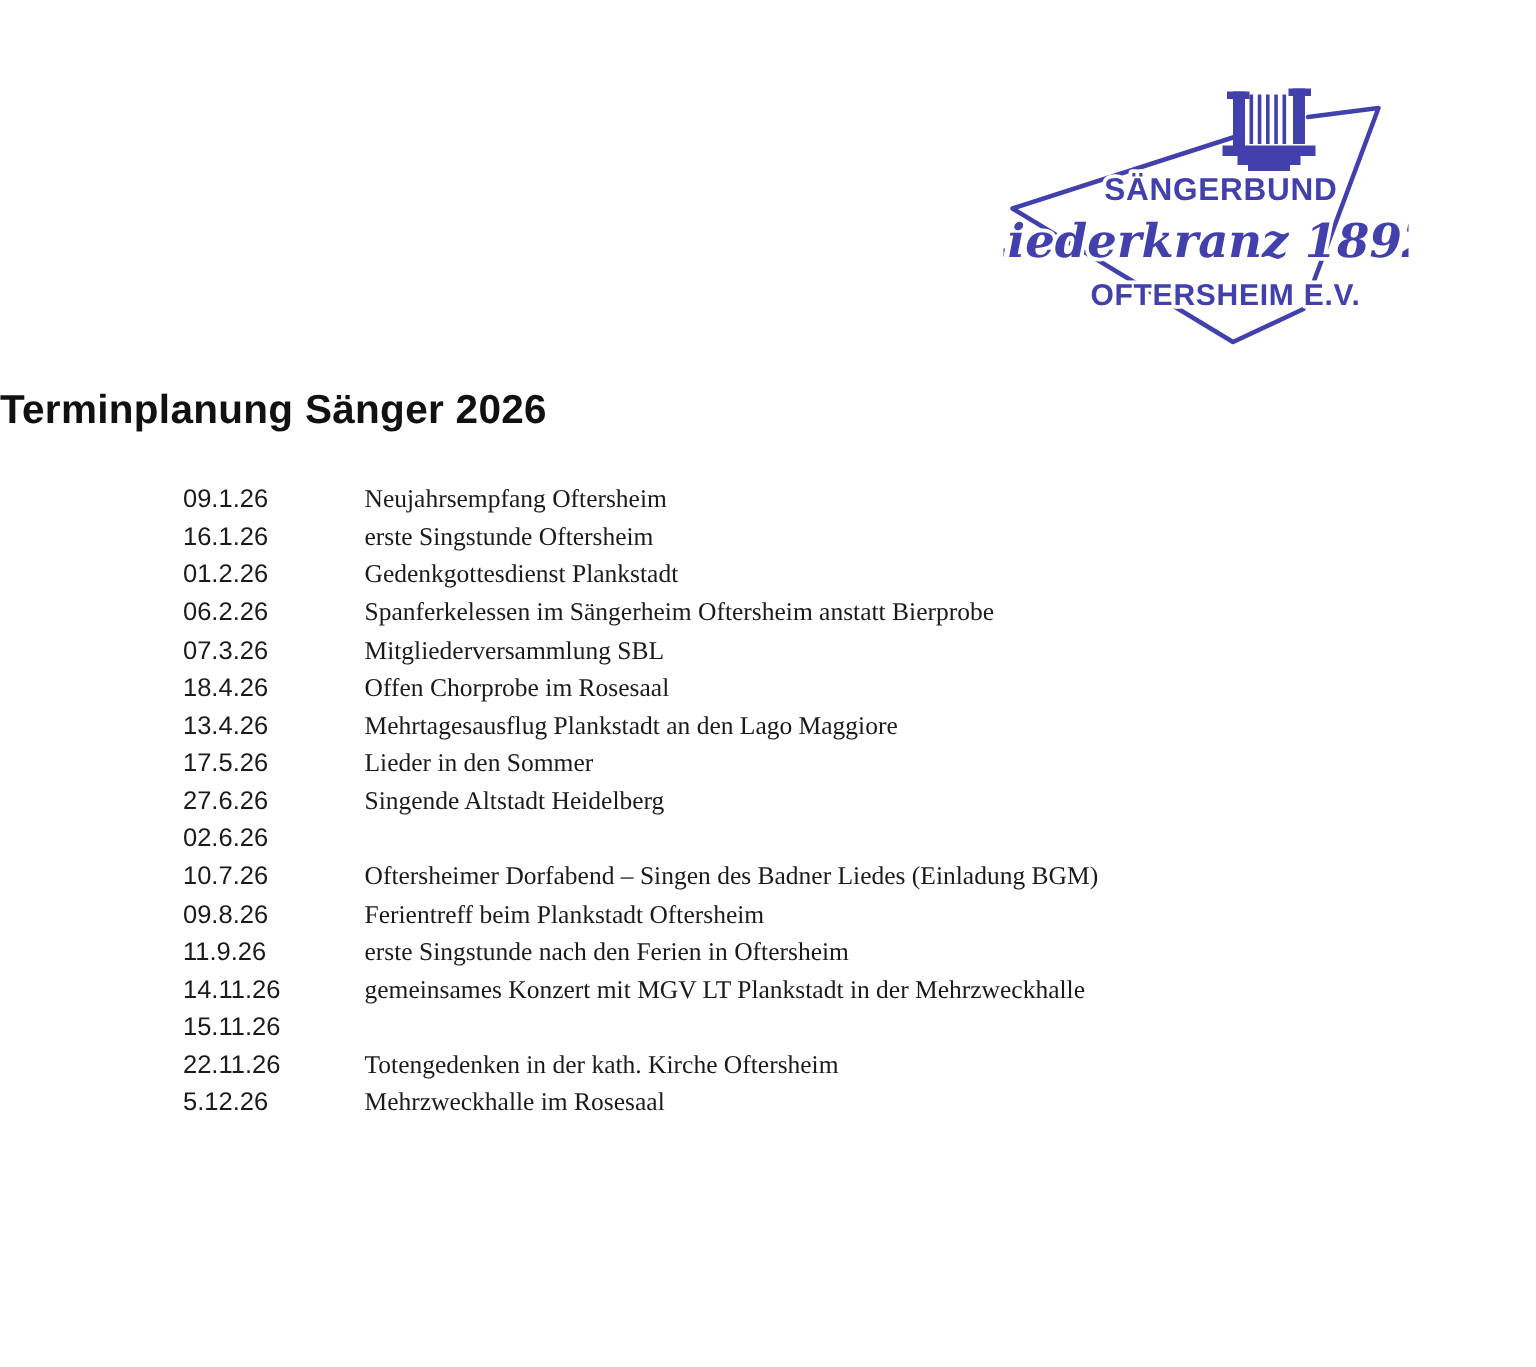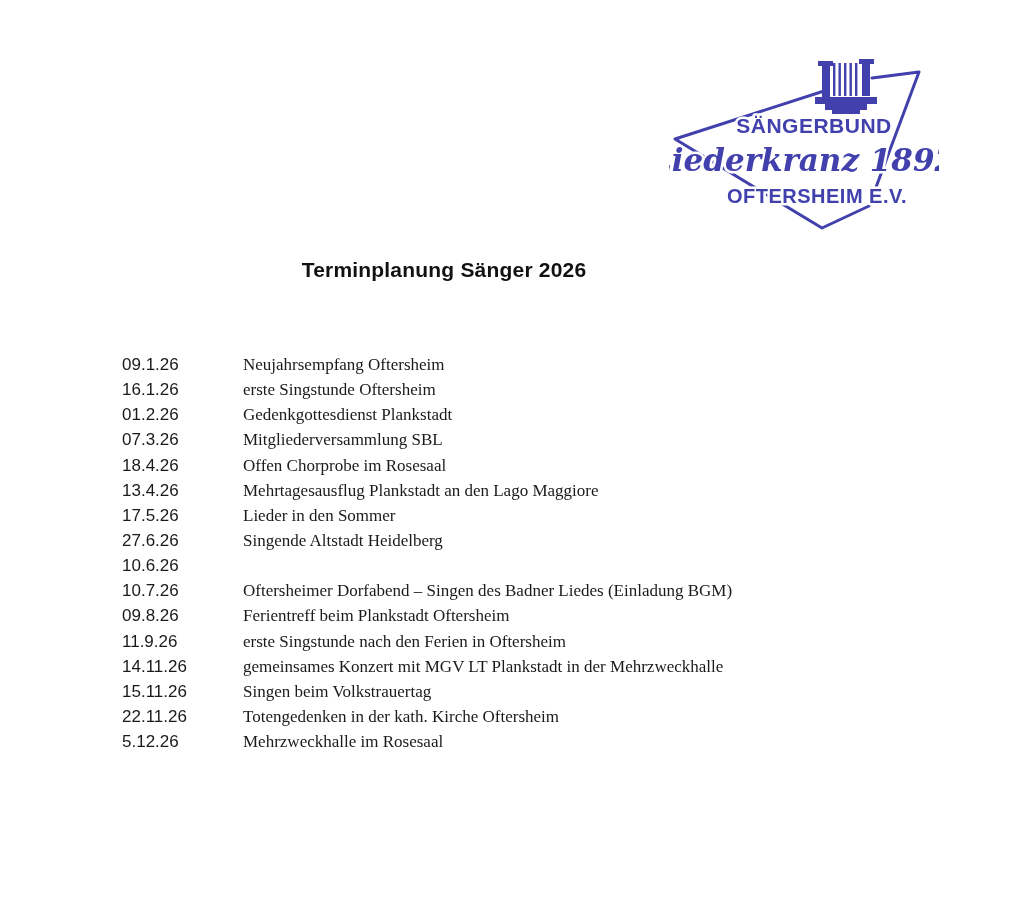--- a/index.html
+++ b/index.html
@@ -39,30 +39,29 @@
   .logo .script {
     font-family: "DejaVu Serif", serif;
     font-style: italic;
     font-weight: bold;
   }
   .page-title {
     position: absolute;
     top: 258px;
     left: 0;
     width: 888px;
-    text-align: center;
-    font-size: 21px;
+    font-size: 27px;
     font-weight: bold;
     letter-spacing: 0.2px;
     color: #111111;
   }
   .schedule {
     position: absolute;
     left: 122px;
-    top: 352px;
+    top: 320px;
     width: 800px;
   }
   .row {
     display: flex;
     height: 25.15px;
     line-height: 25.15px;
     font-size: 17px;
     white-space: nowrap;
   }
   .date {
@@ -108,61 +107,64 @@
     </div>
     <div class="row">
       <span class="date">16.1.26</span>
       <span class="desc">erste Singstunde Oftersheim</span>
     </div>
     <div class="row">
       <span class="date">01.2.26</span>
       <span class="desc">Gedenkgottesdienst Plankstadt</span>
     </div>
     <div class="row">
+      <span class="date">06.2.26</span>
+      <span class="desc">Spanferkelessen im Sängerheim Oftersheim anstatt Bierprobe</span>
+    </div>
+    <div class="row">
       <span class="date">07.3.26</span>
       <span class="desc">Mitgliederversammlung SBL</span>
     </div>
     <div class="row">
       <span class="date">18.4.26</span>
       <span class="desc">Offen Chorprobe im Rosesaal</span>
     </div>
     <div class="row">
       <span class="date">13.4.26</span>
       <span class="desc">Mehrtagesausflug Plankstadt an den Lago Maggiore</span>
     </div>
     <div class="row">
       <span class="date">17.5.26</span>
       <span class="desc">Lieder in den Sommer</span>
     </div>
     <div class="row">
       <span class="date">27.6.26</span>
       <span class="desc">Singende Altstadt Heidelberg</span>
     </div>
     <div class="row">
-      <span class="date">10.6.26</span>
+      <span class="date">02.6.26</span>
     </div>
     <div class="row">
       <span class="date">10.7.26</span>
       <span class="desc">Oftersheimer Dorfabend – Singen des Badner Liedes (Einladung BGM)</span>
     </div>
     <div class="row">
       <span class="date">09.8.26</span>
       <span class="desc">Ferientreff beim Plankstadt Oftersheim</span>
     </div>
     <div class="row">
       <span class="date">11.9.26</span>
       <span class="desc">erste Singstunde nach den Ferien in Oftersheim</span>
     </div>
     <div class="row">
       <span class="date">14.11.26</span>
       <span class="desc">gemeinsames Konzert mit MGV LT Plankstadt in der Mehrzweckhalle</span>
     </div>
     <div class="row">
       <span class="date">15.11.26</span>
-      <span class="desc">Singen beim Volkstrauertag</span>
     </div>
     <div class="row">
       <span class="date">22.11.26</span>
       <span class="desc">Totengedenken in der kath. Kirche Oftersheim</span>
     </div>
     <div class="row">
       <span class="date">5.12.26</span>
       <span class="desc">Mehrzweckhalle im Rosesaal</span>
     </div>
   </div>

